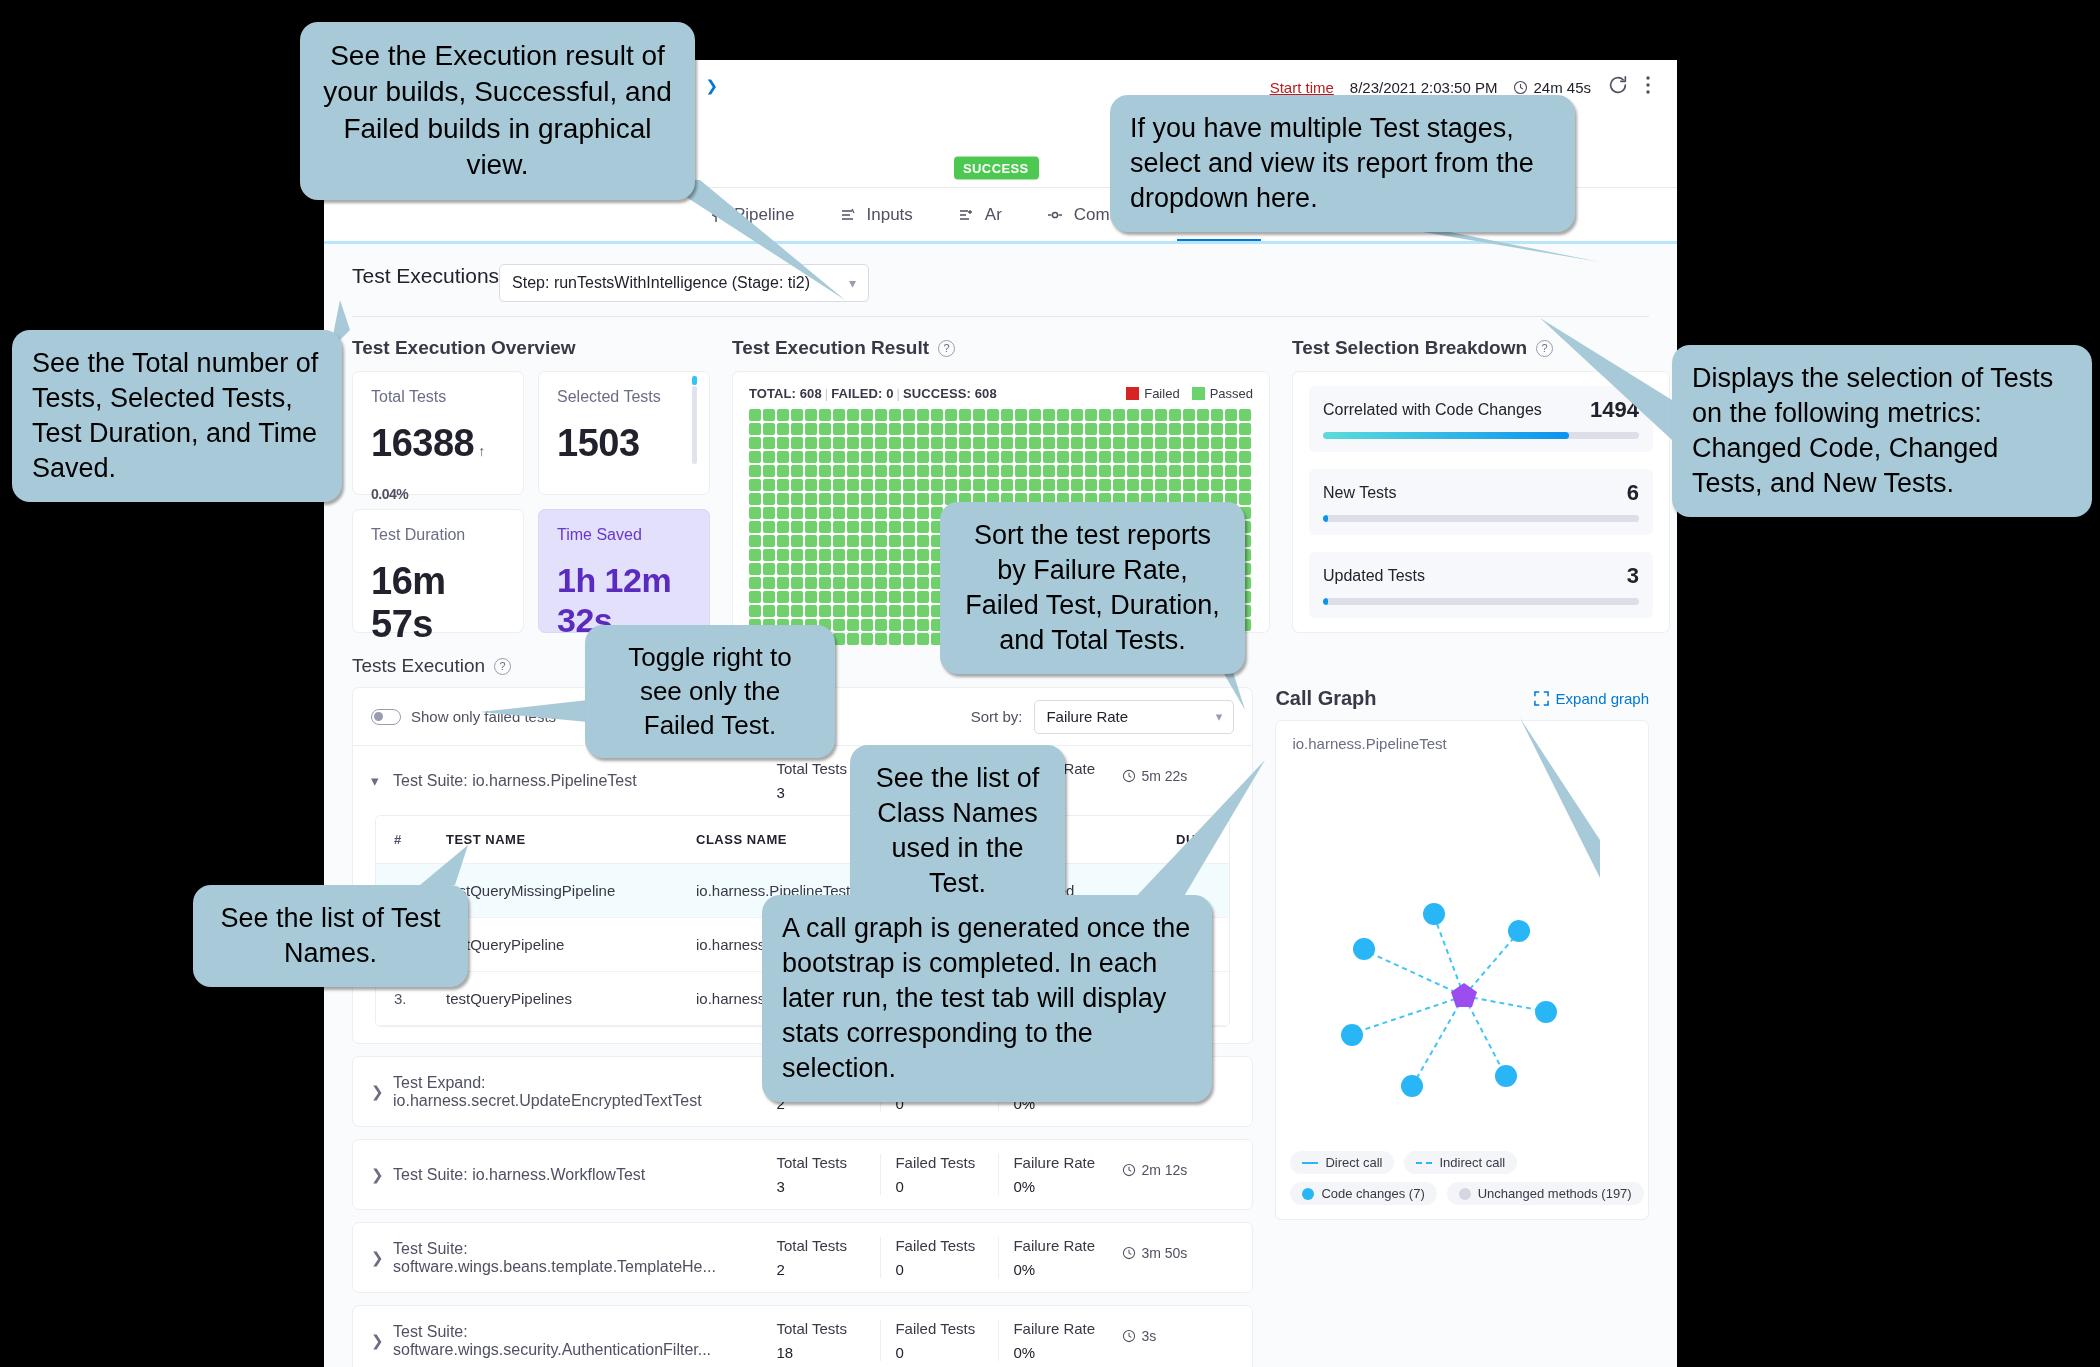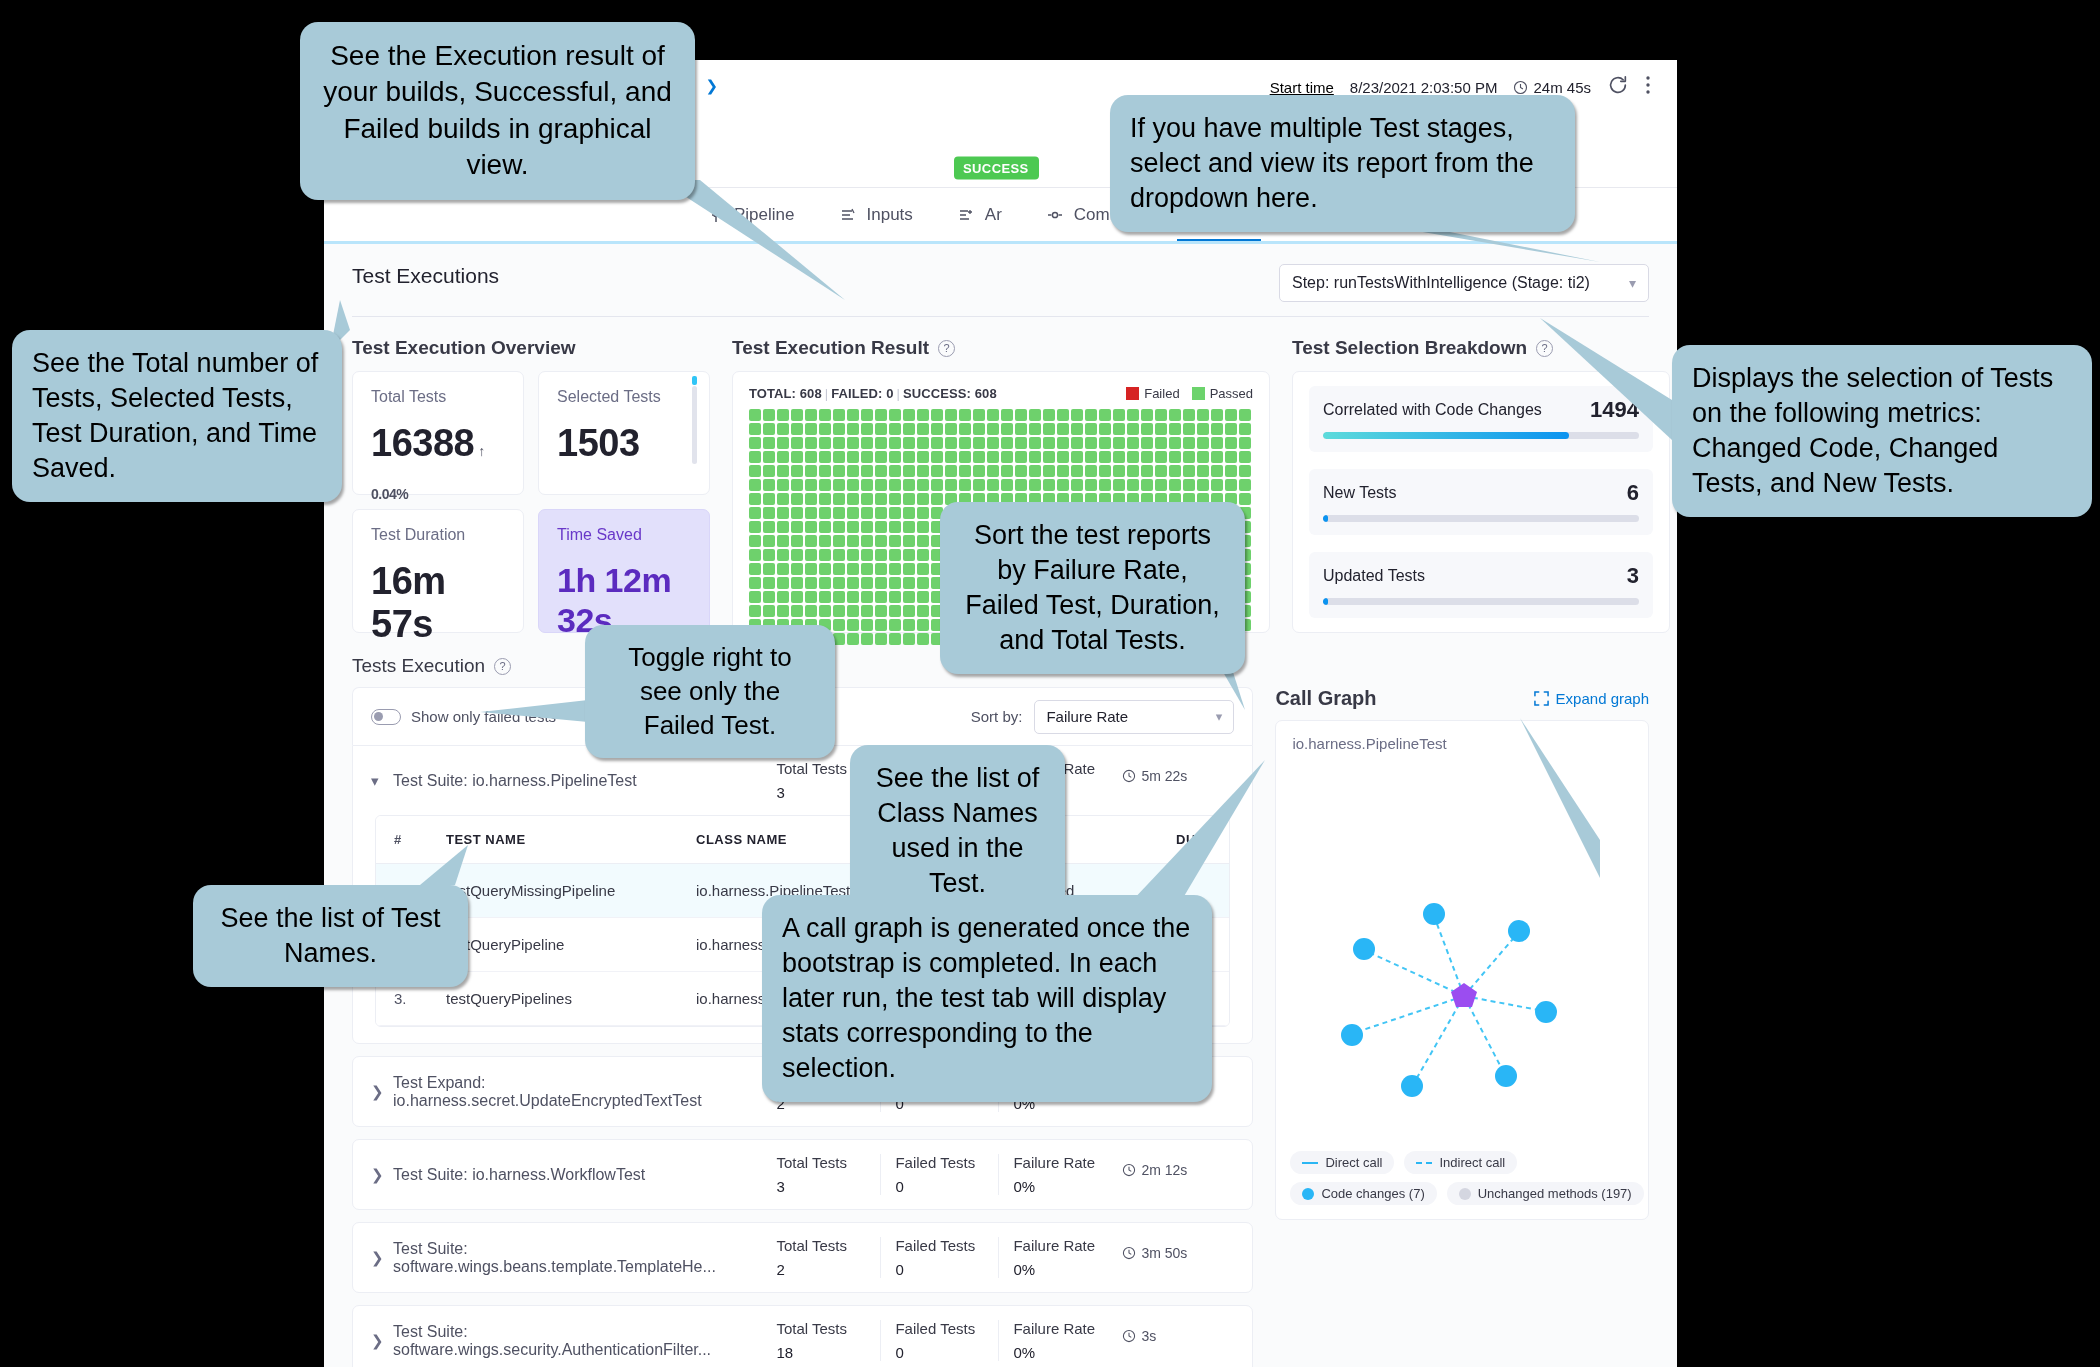--- a/index.html
+++ b/index.html
@@ -58,21 +58,21 @@
     border: 1px solid #b0b1c4; border-radius: 12px; padding: 2px 9px;
     font-size: 12px; color: #4f5162; letter-spacing: .3px;
   }
   .webhook { display: flex; align-items: center; gap: 7px; color: #0278d5; font-size: 15px; }
 
   .hdr-right {
     position: absolute; right: 26px; top: 14px;
     display: flex; align-items: center; gap: 16px;
     font-size: 15px; color: #4f5162;
   }
-  .hdr-right .starttime { text-decoration: underline; color: #000000; }
+  .hdr-right .starttime { text-decoration: underline; color: #b91c1c; }
   .hdr-right .stval { color: #22222e; }
   .hdr-right .dur { display: flex; align-items: center; gap: 5px; color: #22222e; }
   .icon-btn { color: #4f5162; font-size: 20px; cursor: pointer; }
 
   
   .tabs {
     position: relative; height: 54px; background: #fff;
     display: flex; align-items: center; gap: 0; padding-left: 360px;
     border-bottom: 1px solid #dfe1ea;
   }
@@ -89,21 +89,21 @@
   .tab .ti { width: 19px; height: 19px; display: inline-flex; align-items: center; justify-content: center; }
   .tabs-underline {
     position: absolute; left: 0; right: 0; bottom: -3px; height: 3px; background: #b9e5fb;
   }
 
   
   .body { padding: 22px 28px 0 28px; }
   .sec-title { font-size: 21px; color: #22222e; font-weight: normal; }
 
   .row1 {
-    display: flex; align-items: flex-start; justify-content: space-between;
+    display: flex; align-items: flex-start; justify-content: flex-start;
     margin-bottom: 14px;
   }
   .step-select {
     width: 370px; height: 38px; background: #fff;
     border: 1px solid #d9dae5; border-radius: 5px;
     display: flex; align-items: center; justify-content: space-between;
     padding: 0 12px; font-size: 16px; color: #22222e;
   }
   .step-select .sarr { color: #9a9cb0; font-size: 14px; }
   .sep { height: 1px; background: #e4e6ee; margin: 0 0 20px 0; }

